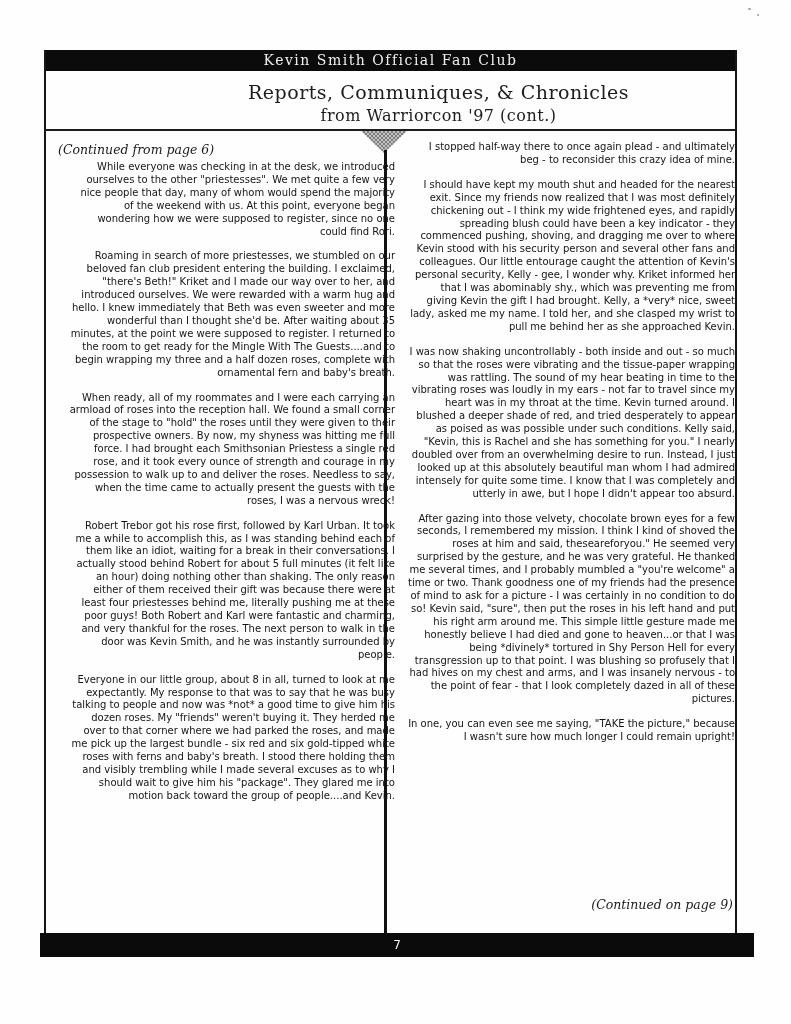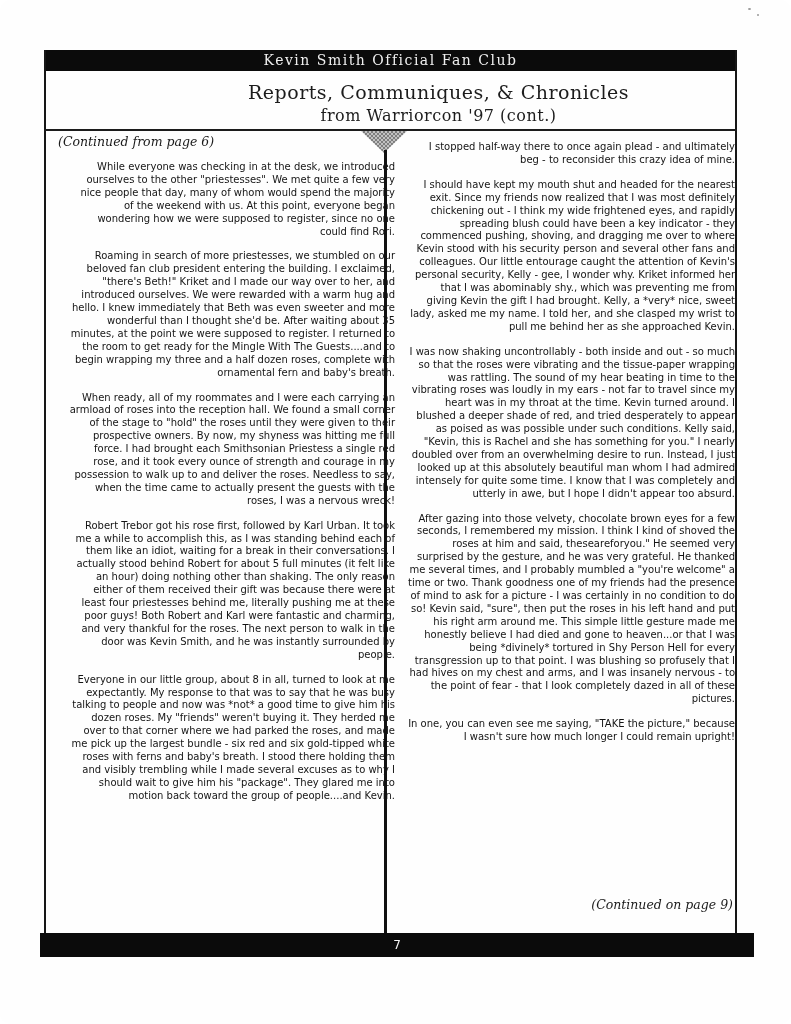--- a/index.html
+++ b/index.html
@@ -27,21 +27,21 @@
   
   .divider-triangle {
     position:absolute; left:361px; top:131px; width:46px; height:22px;
     background:
       repeating-conic-gradient(#7e7e7e 0% 25%, #c2c2c2 0% 50%) 0 0 / 4px 4px;
     clip-path: polygon(0 0, 100% 0, 50% 100%);
   }
   .col-divider { position:absolute; left:384px; top:150px; width:3px; height:783px; background:#111111; }
   
   .continued-from {
-    position:absolute; left:58px; top:134px;
+    position:absolute; left:58px; top:142px;
     font-family:"DejaVu Serif", serif; font-style:italic; font-size:12.5px; color:#1a1a1a;
   }
   .col-left  { position:absolute; left:69px;  top:161px; width:326px; }
   .col-right { position:absolute; left:407px; top:141px; width:328px; }
   .para { margin:0 0 12px 0; font-size:10px; line-height:12.9px; text-align:right; color:#141414; }
   .continued-on {
     position:absolute; right:58px; top:897px;
     font-family:"DejaVu Serif", serif; font-style:italic; font-size:12.5px; color:#1a1a1a;
   }
   

